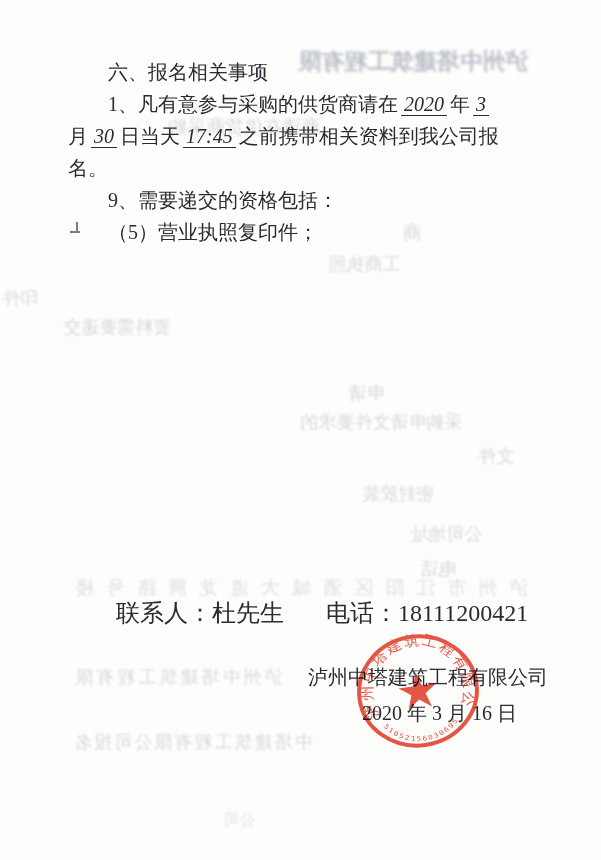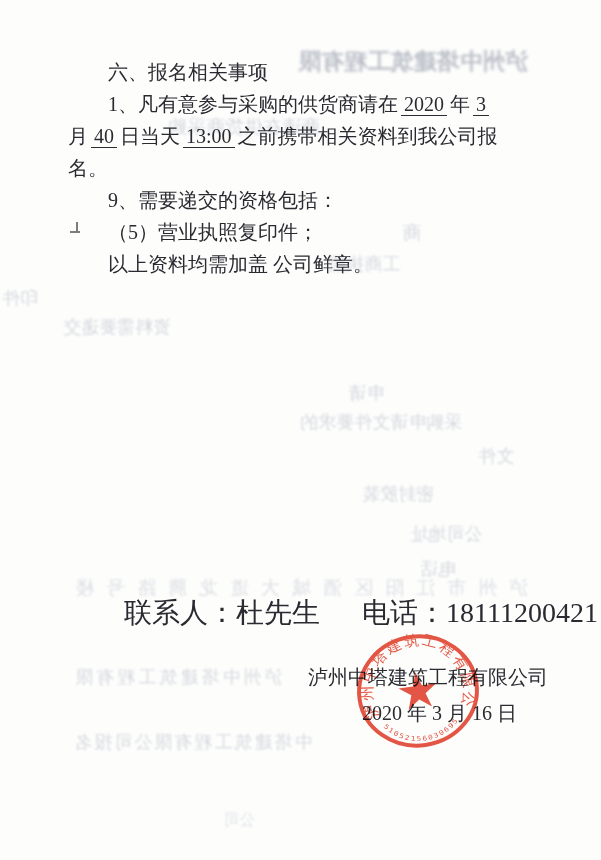--- a/index.html
+++ b/index.html
@@ -49,27 +49,27 @@
   .bleed.s16{left:223px;top:810px;font-size:16px;opacity:.4;}
 
   
   .doc{
     position:absolute;left:68px;top:56px;width:436px;
     font-size:20px;line-height:32px;color:var(--ink);
   }
   .para{text-indent:2em;}
   .u{
     border-bottom:1.5px solid var(--ink);
-    padding:0 3px 0 3px;margin:0 3px;
+    padding:0 3px 0 3px;margin:0 3px;font-style:italic;
   }
   .b{font-weight:bold;}
 
   .contact{
     position:absolute;left:68px;top:597px;
-    font-size:28px;line-height:32px;color:var(--ink);
+    font-size:24px;line-height:32px;color:var(--ink);
     text-indent:2em;white-space:nowrap;
   }
   .contact .gap{display:inline-block;width:42px;}
 
   .sig-company{
     position:absolute;left:308px;top:664px;
     font-size:20px;color:var(--ink);white-space:nowrap;
   }
   .sig-date{
     position:absolute;left:362px;top:700px;
@@ -119,25 +119,24 @@
   <div class="bleed s14">泸州中塔建筑工程有限</div>
   <div class="bleed s15">中塔建筑工程有限公司报名</div>
   <div class="bleed s16">公司</div>
 
   <div class="artifact-h"></div>
   <div class="artifact-v"></div>
 
   <div class="doc">
     <p class="para">六、报名相关事项</p>
 
-    <p class="para"><span>1、凡有意参与采购的供货商请在</span><span class="u">2020</span><span>年</span><span class="u">3</span><span>月</span><span class="u">40</span><span>日当天</span><span class="u">13:00</span><span>之前携带相关资料到我公司报名。</span></p>
+    <p class="para"><span>1、凡有意参与采购的供货商请在</span><span class="u">2020</span><span>年</span><span class="u">3</span><span>月</span><span class="u">30</span><span>日当天</span><span class="u">17:45</span><span>之前携带相关资料到我公司报名。</span></p>
 
     <p class="para">9、需要递交的资格包括：</p>
     <p class="para">（5）营业执照复印件；</p>
-    <p class="para">以上资料均需加盖 公司鲜章。</p>
 
 
   </div>
 
   <div class="contact"><span>联系人：</span><span>杜先生</span><span class="gap"></span><span>电话：</span><span>18111200421</span></div>
 
   <div class="sig-company">泸州中塔建筑工程有限公司</div>
   <div class="sig-date">2020 年 3 月 16 日</div>
 
   <svg class="stamp" viewBox="0 0 132 122" xmlns="http://www.w3.org/2000/svg">

